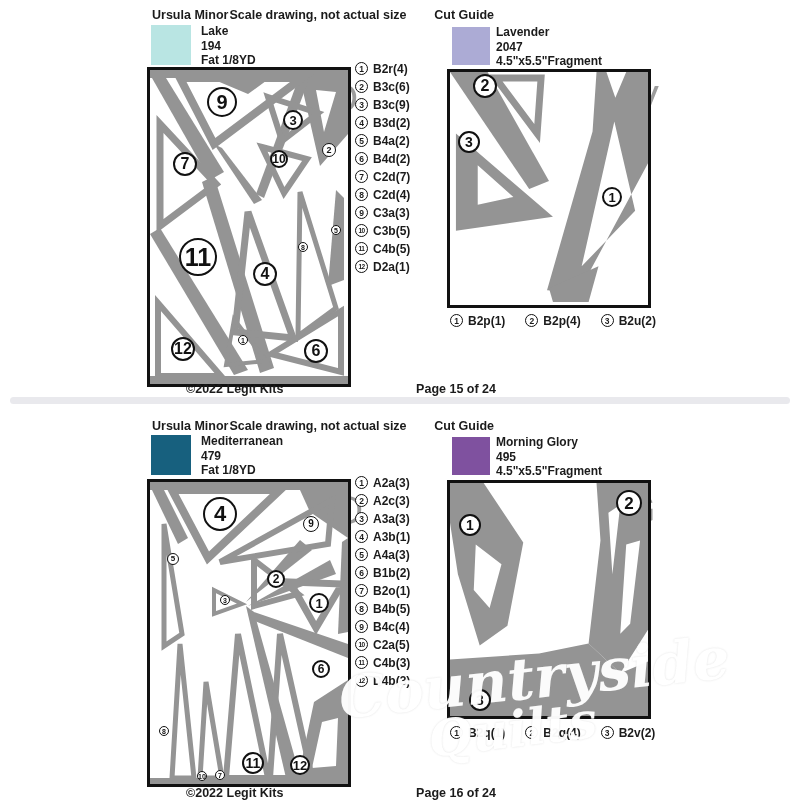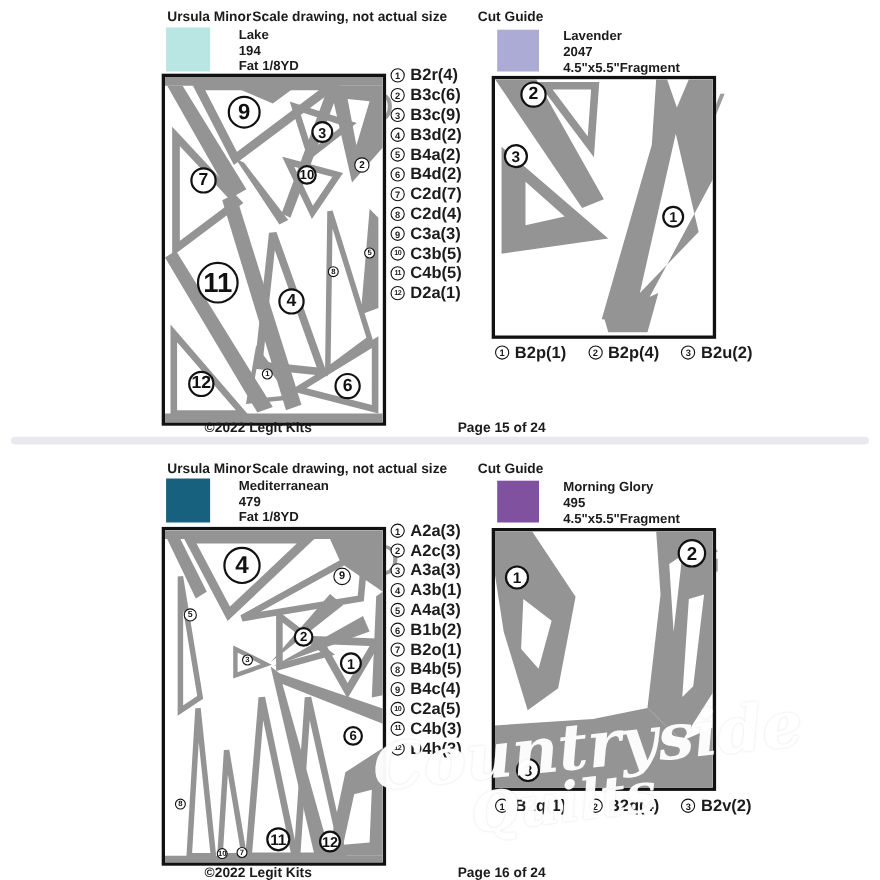--- a/index.html
+++ b/index.html
@@ -4,36 +4,36 @@
 <style>
   html,body{margin:0;padding:0;background:#fff;}
   body{width:800px;height:800px;position:relative;font-family:"Liberation Sans",sans-serif;color:#1b1b1b;overflow:hidden;}
   .page{position:absolute;left:0;width:636px;}
   #page1{top:0;height:406px;}
   #page2{top:412px;height:388px;}
   .hdr-title{position:absolute;left:152px;top:8px;font-size:12.5px;font-weight:bold;}
   .hdr-center{position:absolute;left:0;right:0;top:8px;text-align:center;font-size:12.5px;font-weight:bold;}
   .hdr-right{position:absolute;right:142px;top:8px;font-size:12.5px;font-weight:bold;}
   .swatch{position:absolute;width:40px;height:40px;}
-  .fab-text{position:absolute;font-size:12px;font-weight:bold;line-height:14.5px;margin-left:16px;}
+  .fab-text{position:absolute;font-size:12px;font-weight:bold;line-height:14.5px;}
   .code{position:absolute;font-size:40px;color:#9c9c9c;font-weight:400;letter-spacing:1px;margin-top:40px;}
   .drawing{position:absolute;border:3px solid #111;background:#fff;box-sizing:border-box;}
   .drawing svg{position:absolute;left:0;top:0;width:100%;height:100%;}
   .marker{position:absolute;background:#fff;border:2px solid #111;border-radius:50%;
           display:flex;align-items:center;justify-content:center;font-weight:bold;color:#111;
           box-sizing:border-box;line-height:1;z-index:3;}
   .legend-col{position:absolute;width:95px;}
   .legend-item{display:flex;align-items:center;height:13px;margin-bottom:5px;}
   .legend-row{position:absolute;display:flex;gap:20px;}
   .legend-row .legend-item{margin-bottom:0;}
   .lnum{width:13px;height:13px;min-width:13px;border:1.4px solid #111;border-radius:50%;
         display:inline-flex;align-items:center;justify-content:center;font-size:8.5px;
         font-weight:bold;box-sizing:border-box;background:#fff;}
   .lnum-wide{font-size:6.5px;letter-spacing:-0.5px;}
-  .llabel{margin-left:5px;font-size:15px;font-weight:bold;white-space:nowrap;}
+  .llabel{margin-left:5px;font-size:12px;font-weight:bold;white-space:nowrap;}
   .ft-left{position:absolute;left:150px;font-size:12.5px;font-weight:bold;margin-left:36px;}
   .ft-right{position:absolute;right:140px;font-size:12.5px;font-weight:bold;}
   .divider{position:absolute;left:10px;right:10px;top:397px;height:7px;background:#e9e9ed;border-radius:4px;}
   .watermark{position:absolute;z-index:6;color:#fff;font-family:"DejaVu Serif",serif;font-style:italic;
              font-weight:bold;pointer-events:none;text-shadow:0 0 2px rgba(160,160,160,0.35);opacity:0.97;}
   .wm1{left:338px;top:232px;font-size:58px;transform:rotate(-6deg);position:absolute;}
   .wm2{left:428px;top:288px;font-size:50px;transform:rotate(-7deg);position:absolute;}
   .shape{fill:#949494;}
   .oline{fill:none;stroke:#949494;}
 </style>

